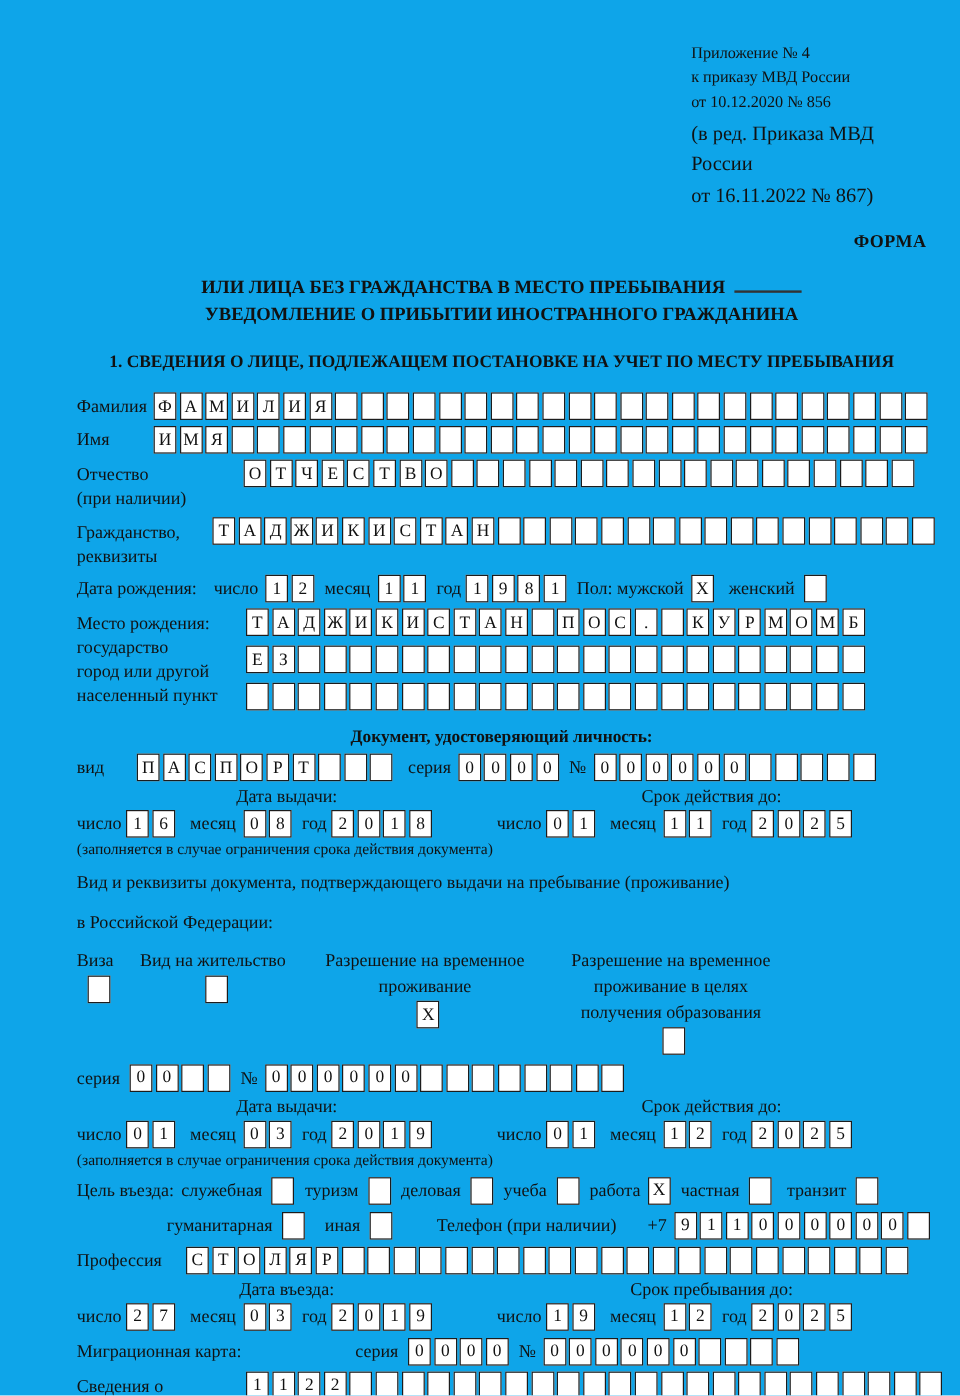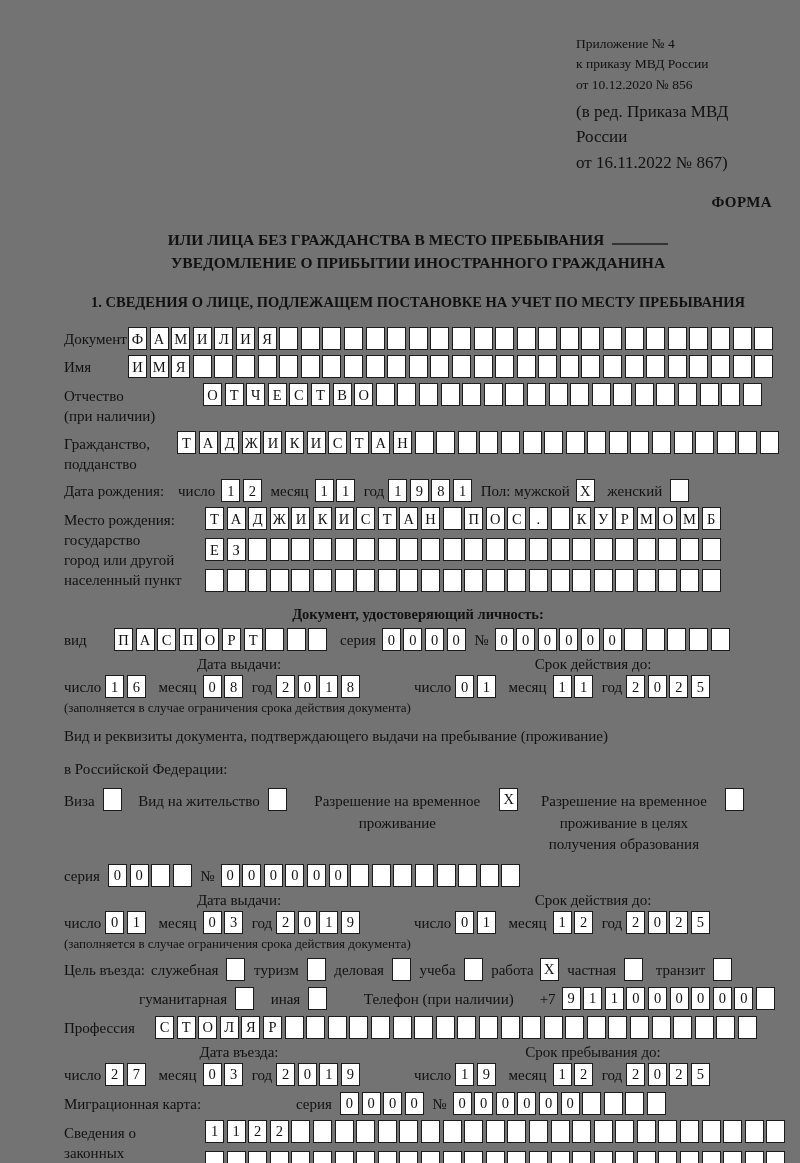--- a/index.html
+++ b/index.html
@@ -1,17 +1,17 @@
 <!DOCTYPE html>
 <html><head>
 <meta charset="utf-8">
 <style>
   html,body{margin:0;padding:0;background:#fff;}
   .page{
-    box-sizing:border-box;width:800px;height:1163px;background:#737373;
+    box-sizing:border-box;width:800px;height:1163px;background:#0ea5e9;
     padding:34px 28px 0 64px;font-family:"Liberation Serif","DejaVu Serif",serif;
     color:#111;overflow:hidden;
   }
   
   .hdr{margin-left:auto;width:196px;font-size:13.5px;line-height:1.5;}
   .hdr .sub{font-size:17px;margin-top:4px;line-height:1.5;}
   .form-label{font-weight:bold;text-align:right;margin-top:16px;font-size:15px;letter-spacing:.4px;}
   
   .title{text-align:center;font-weight:bold;font-size:15.5px;margin-top:14px;line-height:1.5;}
   .blank-line{display:inline-block;width:56px;border-bottom:2px solid #333;height:.9em;margin-left:8px;}
@@ -40,21 +40,21 @@
   .dates-row{display:flex;margin-top:2px;}
   .dg1{width:350px;flex:none;}
   .dg2{flex:1;}
   .date-title{text-align:center;font-size:15px;margin-bottom:2px;}
   .date-fields{display:flex;align-items:flex-start;}
   .date-fields .lab{padding-top:3px;}
   .note{font-size:13px;text-align:left;margin-top:2px;margin-bottom:6px;}
   .intro{font-size:15px;line-height:1.65;margin-top:8px;}
   
   .opts{display:flex;align-items:flex-start;margin-top:6px;margin-bottom:8px;}
-  .opt{display:flex;align-items:flex-start;}
+  .opt{display:flex;align-items:center;flex-direction:column;}
   .opt .olab{font-size:15px;padding-top:3px;line-height:1.45;}
   .opt .c2{width:188px;text-align:center;}
   .opt .c3{width:186px;text-align:center;}
   
   .prow{display:flex;align-items:flex-start;margin-bottom:6px;}
   .prow .lab{padding-top:3px;}
 </style>
 </head>
 <body>
 
@@ -72,21 +72,21 @@
   </div>
 
   <div class="title">
     <div><span>ИЛИ ЛИЦА БЕЗ ГРАЖДАНСТВА В МЕСТО ПРЕБЫВАНИЯ</span><span class="blank-line"></span></div>
     <div>УВЕДОМЛЕНИЕ О ПРИБЫТИИ ИНОСТРАННОГО ГРАЖДАНИНА</div>
   </div>
 
   <div class="sec-title">1. СВЕДЕНИЯ О ЛИЦЕ, ПОДЛЕЖАЩЕМ ПОСТАНОВКЕ НА УЧЕТ ПО МЕСТУ ПРЕБЫВАНИЯ</div>
 
   <div class="row">
-    <div class="lab w-sur">Документ</div>
+    <div class="lab w-sur">Фамилия</div>
     <div class="boxes">
         <span class="cell">Ф</span>
         <span class="cell">А</span>
         <span class="cell">М</span>
         <span class="cell">И</span>
         <span class="cell">Л</span>
         <span class="cell">И</span>
         <span class="cell">Я</span>
         <span class="cell"></span>
         <span class="cell"></span>
@@ -181,21 +181,21 @@
         <span class="cell"></span>
         <span class="cell"></span>
         <span class="cell"></span>
         <span class="cell"></span>
       </div>
   </div>
 
   <div class="row mh38">
     <div class="stack w-cit">
       <div>Гражданство,</div>
-      <div>подданство</div>
+      <div>реквизиты</div>
     </div>
     <div class="boxes">
         <span class="cell">Т</span>
         <span class="cell">А</span>
         <span class="cell">Д</span>
         <span class="cell">Ж</span>
         <span class="cell">И</span>
         <span class="cell">К</span>
         <span class="cell">И</span>
         <span class="cell">С</span>

